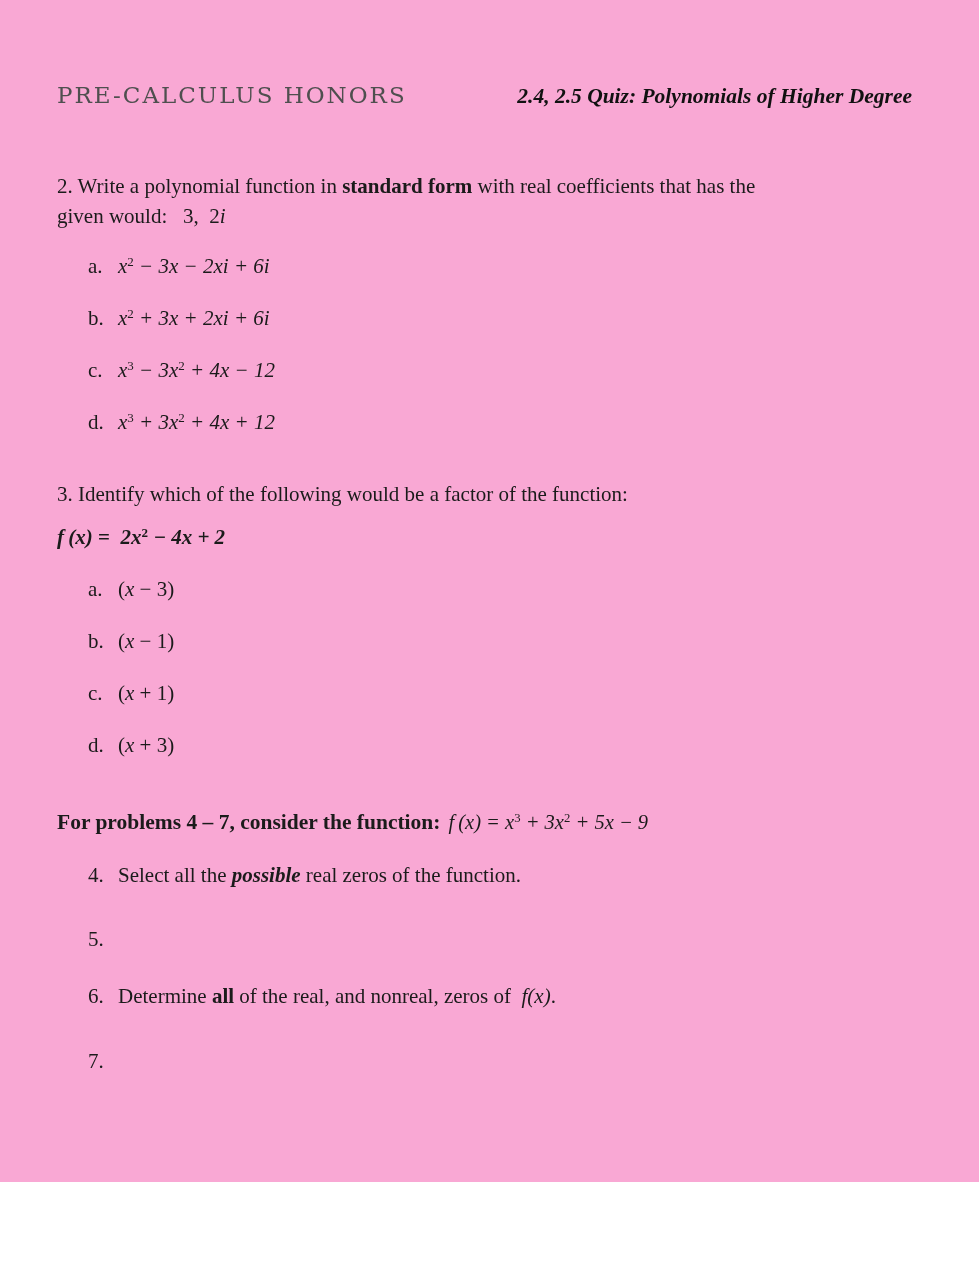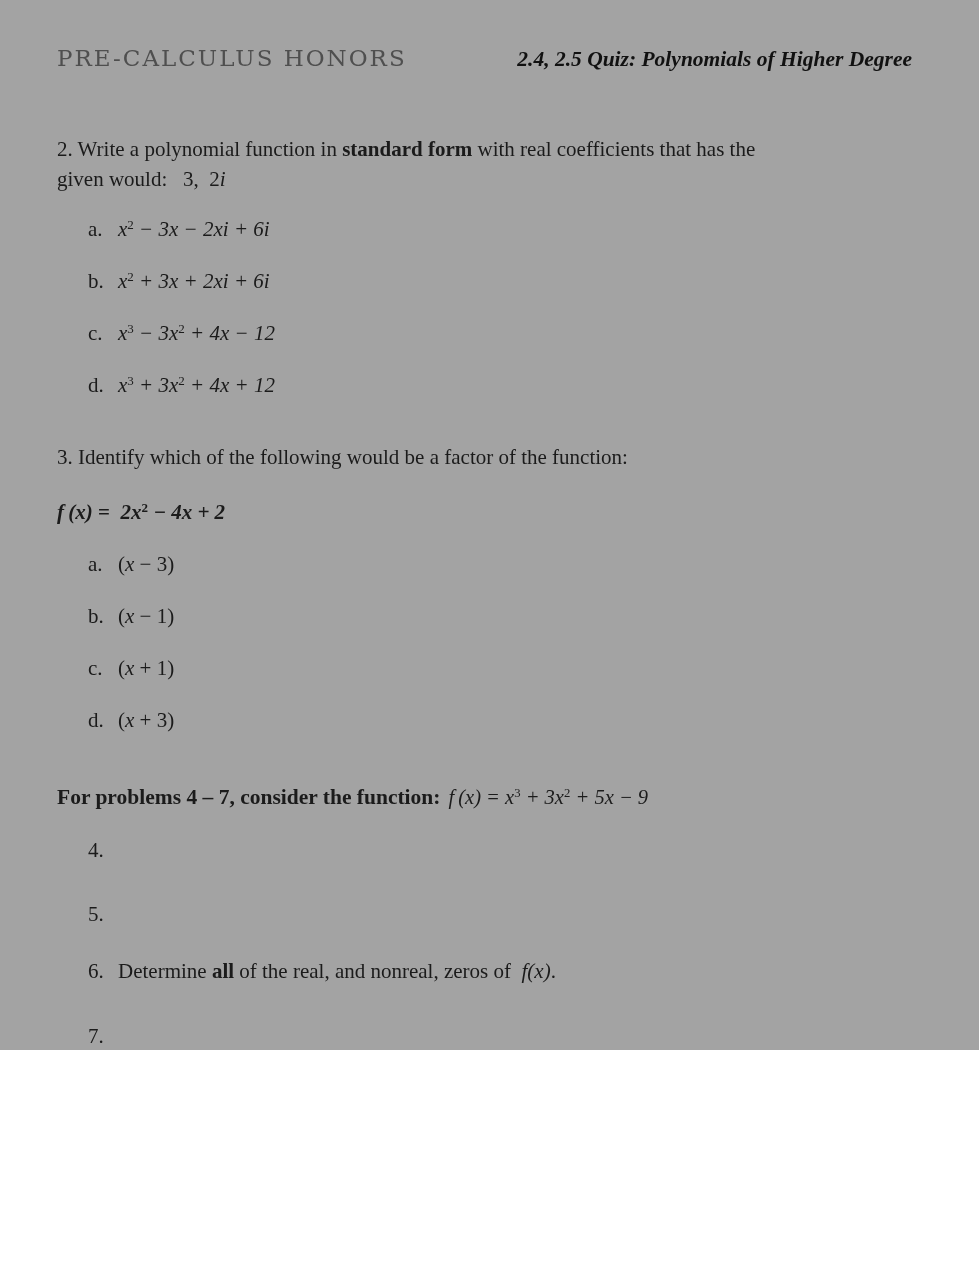--- a/index.html
+++ b/index.html
@@ -3,28 +3,28 @@
 <meta charset="utf-8">
 <style>
   html, body {
     margin: 0;
     padding: 0;
     background: #ffffff;
   }
   .page {
     position: relative;
     width: 979px;
-    height: 1050px;
-    background: #a3a3a3;
+    height: 1182px;
+    background: #f9a8d4;
     font-family: "Liberation Serif", "DejaVu Serif", serif;
     font-size: 21px;
     line-height: 30px;
     color: #1b1b1b;
     box-sizing: border-box;
-    padding: 43px 67px 40px 57px;
+    padding: 80px 67px 40px 57px;
     overflow: hidden;
   }
   
   .header {
     display: flex;
     justify-content: space-between;
     align-items: baseline;
   }
   .course {
     font-family: "DejaVu Serif", "Liberation Serif", serif;
@@ -64,21 +64,21 @@
   .opt {
     display: flex;
     margin-top: 19px;
     line-height: 33px;
   }
   .opt-label {
     width: 30px;
     margin-left: 31px;
     flex: none;
   }
-  .q3 ~ .fn3 { margin-top: 24px; }
+  .q3 ~ .fn3 { margin-top: 12px; }
   .fn3 {
     margin-top: 13px;
     font-weight: 700;
     line-height: 33px;
   }
   .fn3 .fx { font-style: italic; }
   
   .section47 {
     margin-top: 42px;
     line-height: 36px;
@@ -162,20 +162,21 @@
     <div class="opt">
       <span class="opt-label">d.</span>
       <span><span>(</span><span class="it">x</span><span> + 3)</span></span>
     </div>
   </div>
 
   <div class="section47"><span class="intro">For problems 4 – 7, consider the function:</span><span class="fn47"><span>f (x)</span><span> = x</span><sup>3</sup><span> + 3x</span><sup>2</sup><span> + 5x − 9</span></span></div>
 
   <div class="numq q4">
     <span class="num">4.</span>
+    <span class="body"><span>Select all the </span><span class="bolditalic">possible</span><span> real zeros of the function.</span></span>
   </div>
 
   <div class="numq q5">
     <span class="num">5.</span>
   </div>
 
   <div class="numq q6">
     <span class="num">6.</span>
     <span class="body"><span>Determine </span><b>all</b><span> of the real, and nonreal, zeros of </span><span class="it">f(x)</span><span>.</span></span>
   </div>

